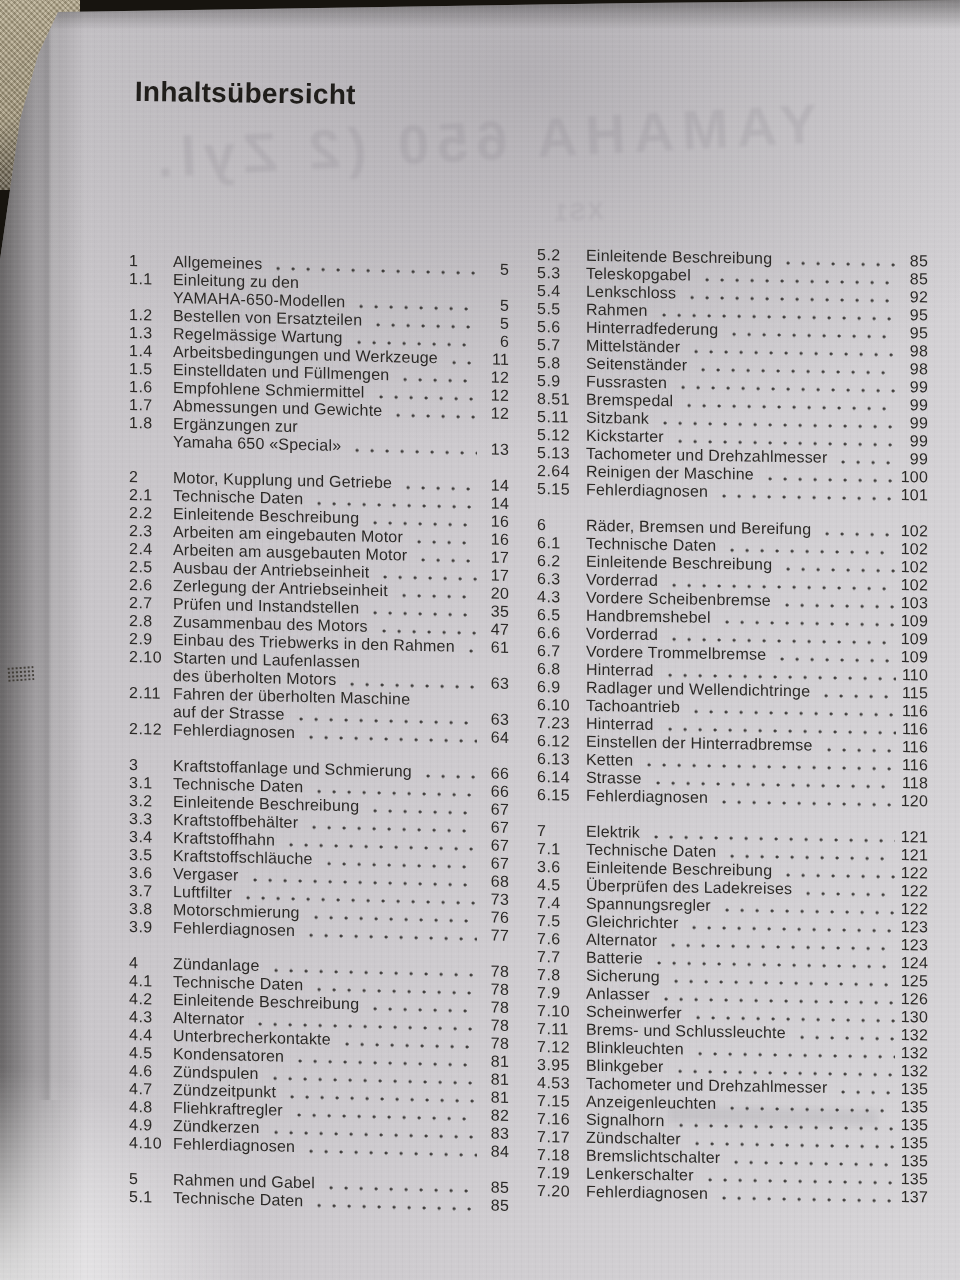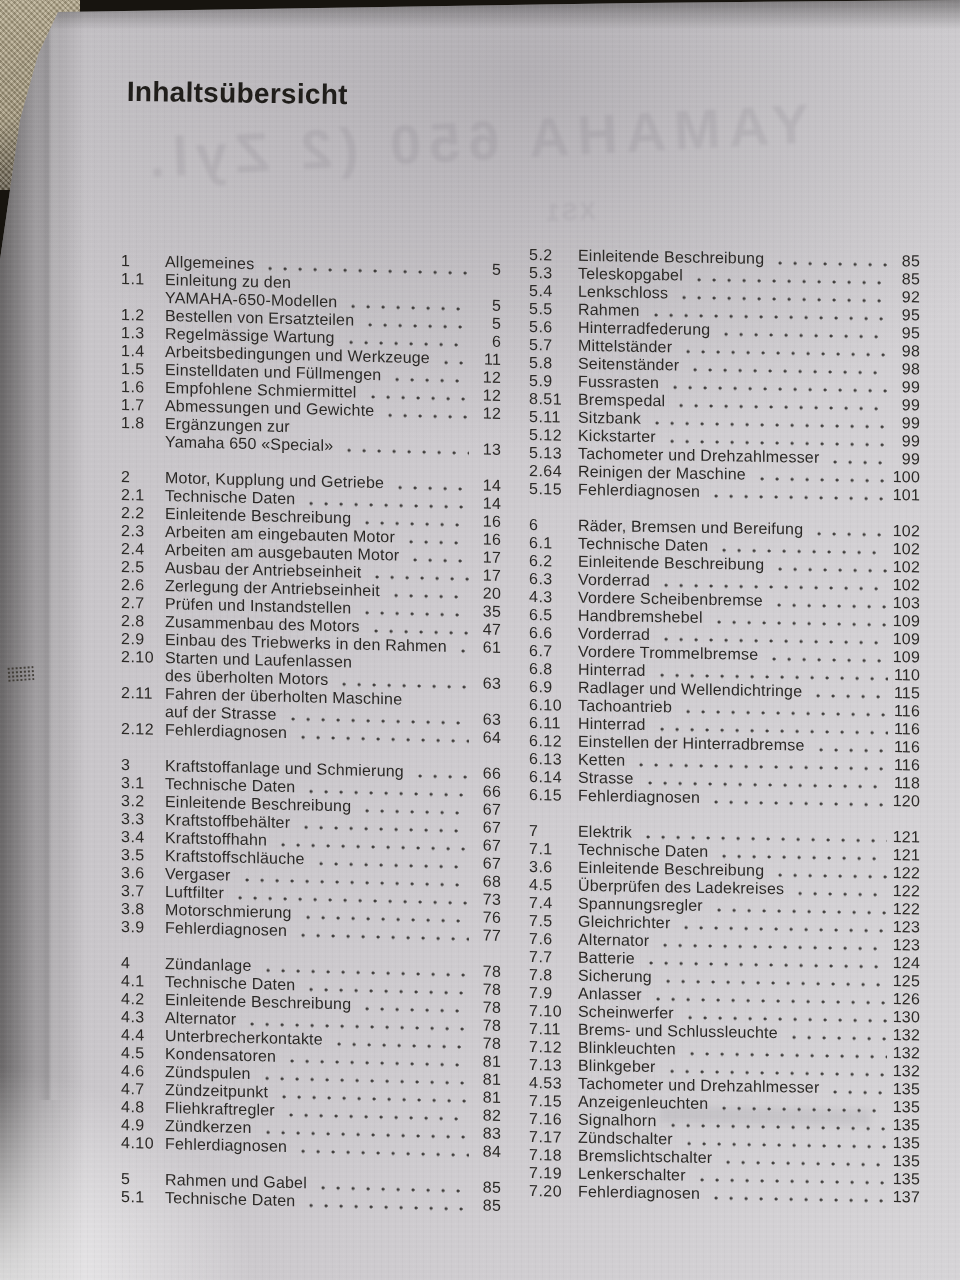--- a/index.html
+++ b/index.html
@@ -41,21 +41,21 @@
     position: absolute; left: 38px; top: 0; width: 26px; height: 1100px; pointer-events: none;
     background: linear-gradient(90deg, rgba(0,0,0,0) 0, rgba(0,0,0,.10) 10px, rgba(255,255,255,.10) 14px, rgba(0,0,0,0) 24px);
   }
   
   .speck-mark {
     position: absolute; left: 7px; top: 666px; width: 27px; height: 15px;
     background-image: radial-gradient(circle, #35312a 1px, rgba(0,0,0,0) 1.5px);
     background-size: 4px 4px; opacity: .85; transform: rotate(-4deg);
   }
 
-  .content { position: absolute; inset: 0; }
+  .content { position: absolute; inset: 0; margin-left: 8px; }
 
   .page-title {
     position: absolute; left: 127px; top: 76px; margin: 0;
     font-size: 28px; font-weight: bold; letter-spacing: .3px;
     color: #201e1b; transform: rotate(0.8deg); transform-origin: 0 0;
   }
 
   
   .ghost {
     position: absolute; color: #6d6872; pointer-events: none;
@@ -567,21 +567,21 @@
     <span class="toc-leader"></span>
     <span class="toc-page">115</span>
   </div>
             <div class="toc-row">
     <span class="toc-num">6.10</span>
     <span class="toc-title">Tachoantrieb</span>
     <span class="toc-leader"></span>
     <span class="toc-page">116</span>
   </div>
             <div class="toc-row">
-    <span class="toc-num">6.11</span>
+    <span class="toc-num">7.23</span>
     <span class="toc-title">Hinterrad</span>
     <span class="toc-leader"></span>
     <span class="toc-page">116</span>
   </div>
             <div class="toc-row">
     <span class="toc-num">6.12</span>
     <span class="toc-title">Einstellen der Hinterradbremse</span>
     <span class="toc-leader"></span>
     <span class="toc-page">116</span>
   </div>
@@ -677,21 +677,21 @@
     <span class="toc-leader"></span>
     <span class="toc-page">132</span>
   </div>
             <div class="toc-row">
     <span class="toc-num">7.12</span>
     <span class="toc-title">Blinkleuchten</span>
     <span class="toc-leader"></span>
     <span class="toc-page">132</span>
   </div>
             <div class="toc-row">
-    <span class="toc-num">7.13</span>
+    <span class="toc-num">3.95</span>
     <span class="toc-title">Blinkgeber</span>
     <span class="toc-leader"></span>
     <span class="toc-page">132</span>
   </div>
             <div class="toc-row">
     <span class="toc-num">4.53</span>
     <span class="toc-title">Tachometer und Drehzahlmesser</span>
     <span class="toc-leader"></span>
     <span class="toc-page">135</span>
   </div>

